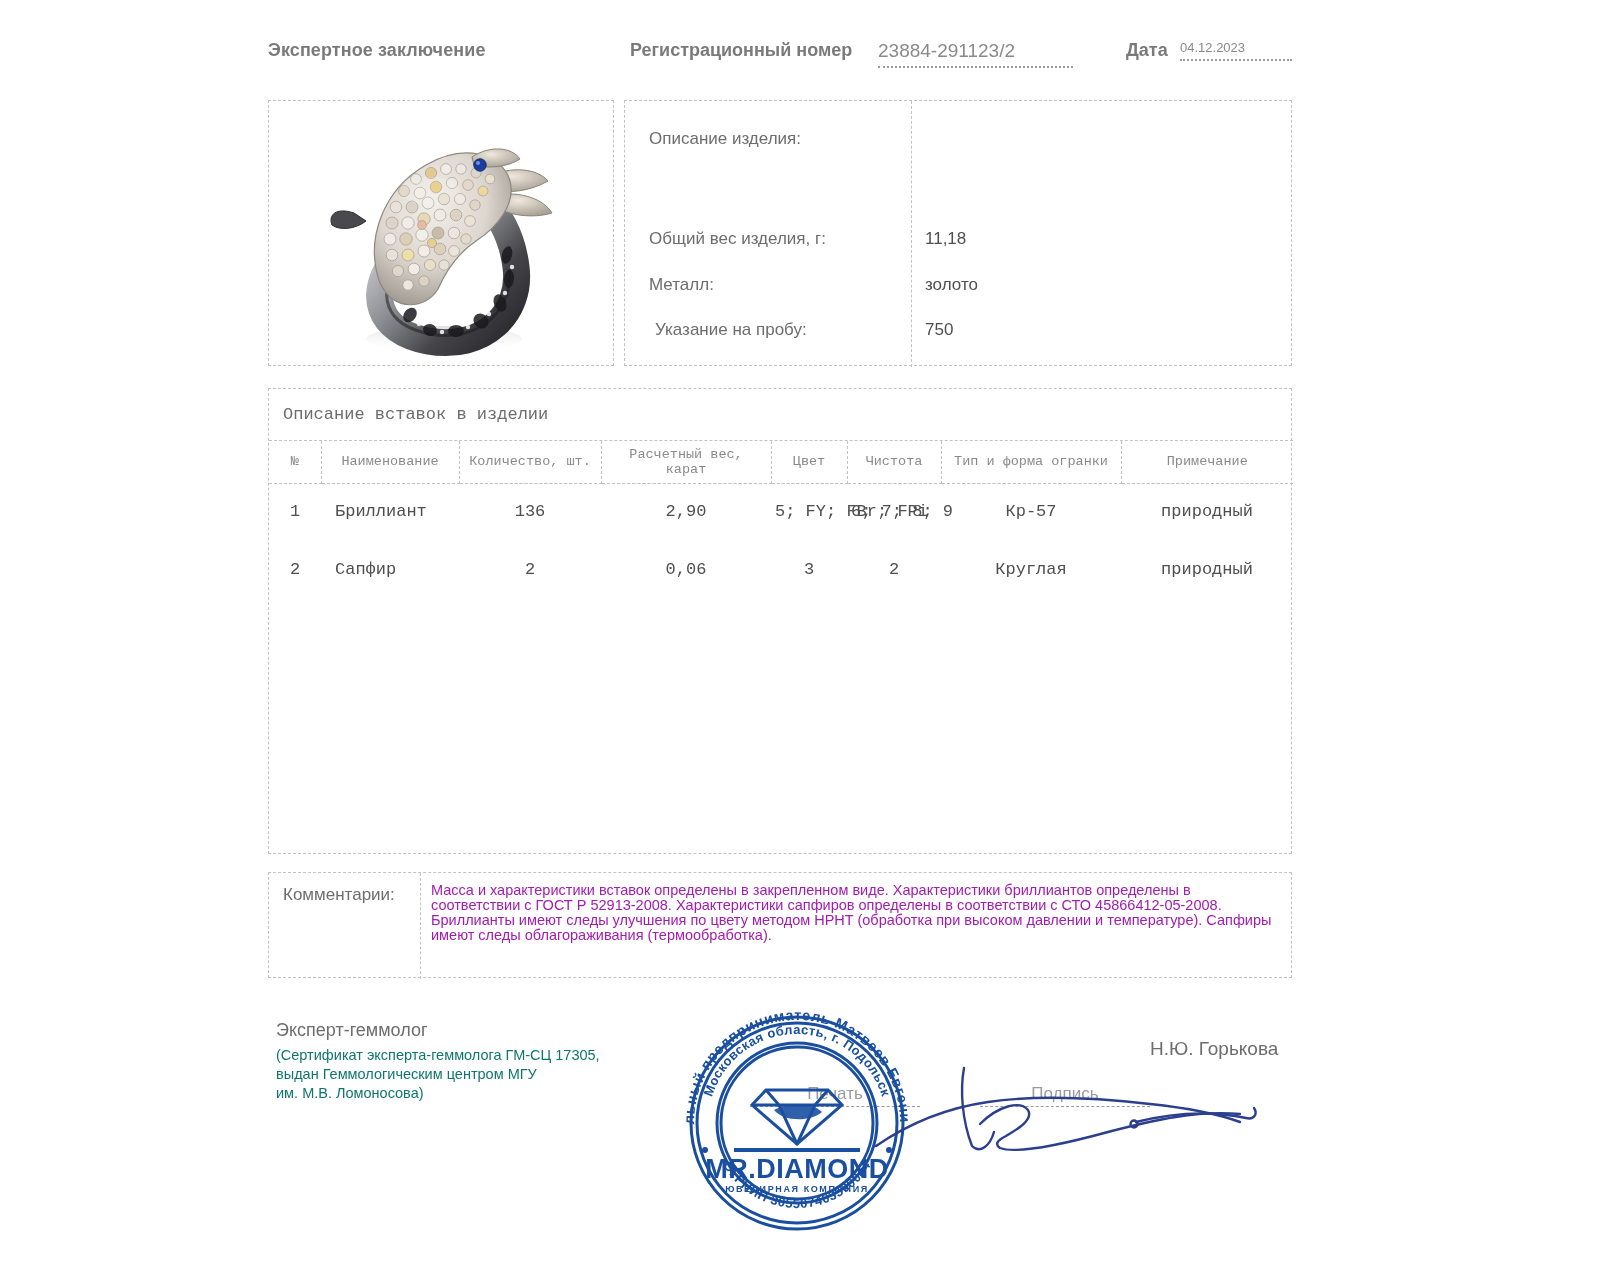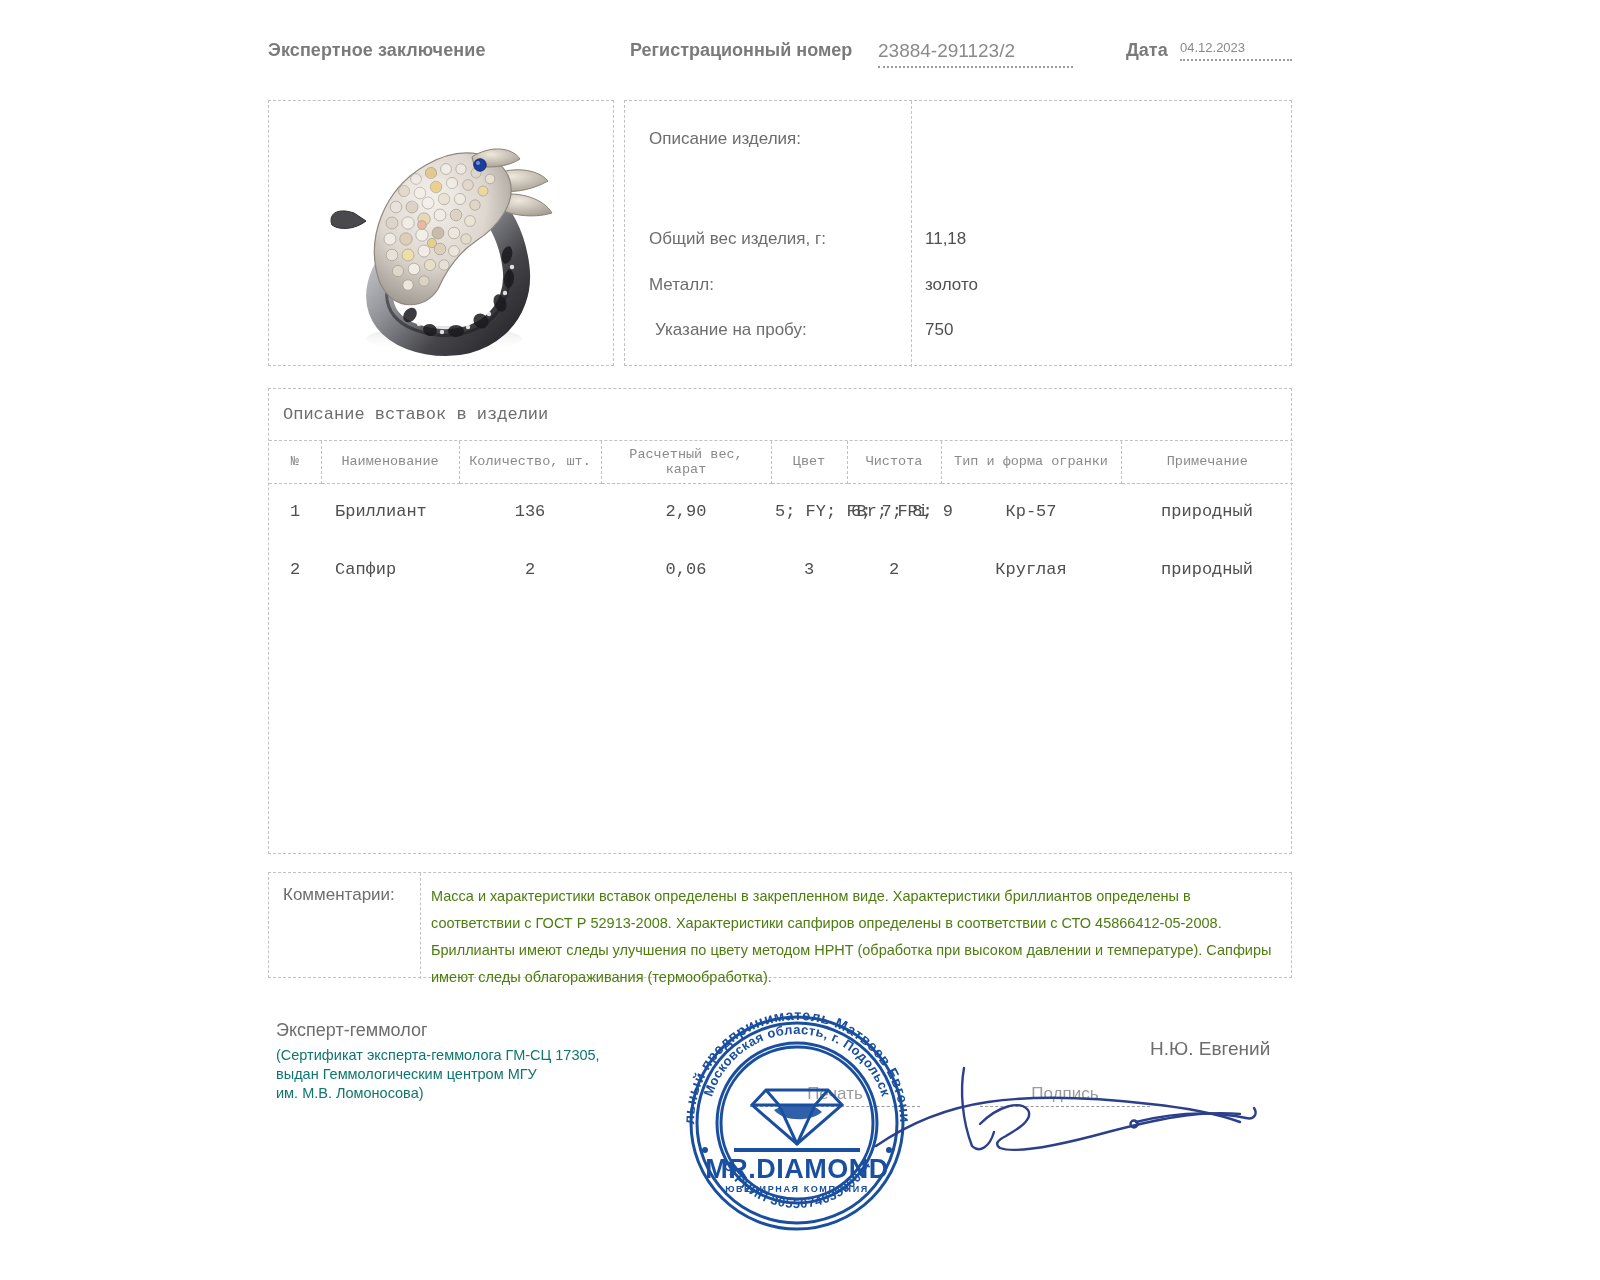--- a/index.html
+++ b/index.html
@@ -114,21 +114,21 @@
     border:1px dashed #c2c2c2;
   }
   .comments-label {
     position:absolute; left:0; top:0; width:152px; height:106px;
     border-right:1px dashed #c2c2c2;
     display:flex; align-items:flex-start; padding:12px 0 0 14px;
     font-size:17px; color:#6d6d6d;
   }
   .comments-text {
     position:absolute; left:162px; top:10px; width:848px;
-    font-size:14.5px; line-height:27px; color:#4d7c0f;
+    font-size:14.5px; line-height:15px; color:#a21caf;
   }
 
   
   .footer { position:absolute; left:268px; top:1008px; width:1024px; height:240px; }
   .expert-title { position:absolute; left:8px; top:12px; font-size:18px; color:#6d6d6d; }
   .expert-sub   { position:absolute; left:8px; top:38px; font-size:14.5px; line-height:19px; color:#0f766e; }
 
   .stamp-label {
     position:absolute; left:482px; top:76px; font-size:17px; color:#9b9b9b;
     border-bottom:1px dashed #9b9b9b; padding-bottom:2px; width:170px; text-align:center;
@@ -334,21 +334,21 @@
   </div>
 
   <div class="footer">
     <div class="expert-title">Эксперт-геммолог</div>
     <div class="expert-sub" style="white-space:pre-line;">(Сертификат эксперта-геммолога ГМ-СЦ 17305,
 выдан Геммологическим центром МГУ
 им. М.В. Ломоносова)</div>
 
     <div class="stamp-label">Печать</div>
     <div class="sign-label">Подпись</div>
-    <div class="signer-name">Н.Ю. Евгений</div>
+    <div class="signer-name">Н.Ю. Горькова</div>
 
     <svg class="stamp-svg" width="240" height="250" viewBox="0 0 240 250">
       <defs>
         <path id="arcTop" d="M 22,125 A 103,103 0 0 1 228,125"></path>
         <path id="arcTop2" d="M 36,125 A 89,89 0 0 1 214,125"></path>
         <path id="arcBottom" d="M 40,125 A 85,85 0 0 0 210,125"></path>
       </defs>
       <g fill="none" stroke="#1a4fa0" stroke-width="3">
         <circle cx="125" cy="125" r="106"></circle>
         <circle cx="125" cy="125" r="100"></circle>

